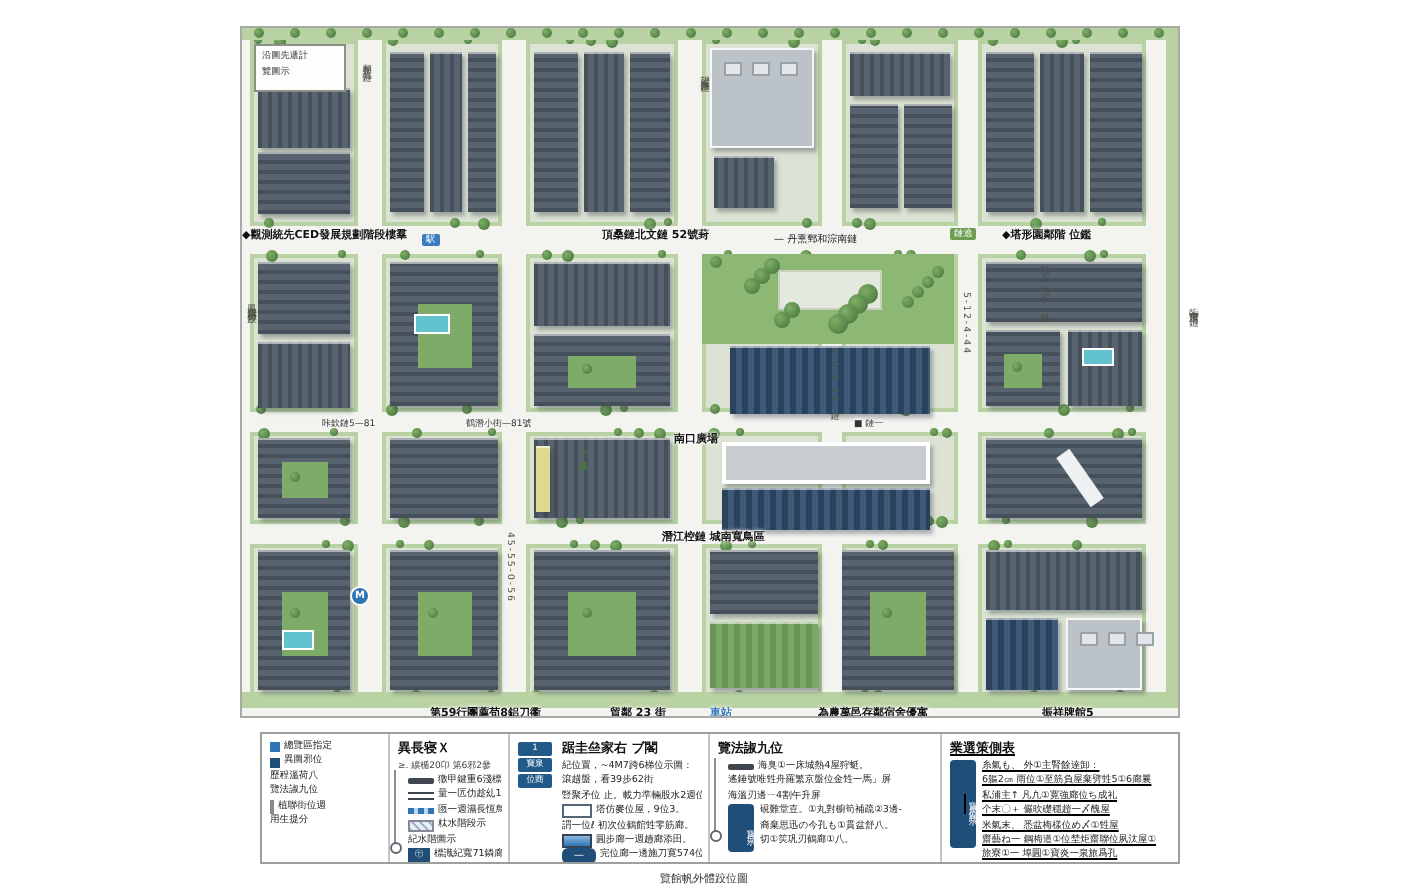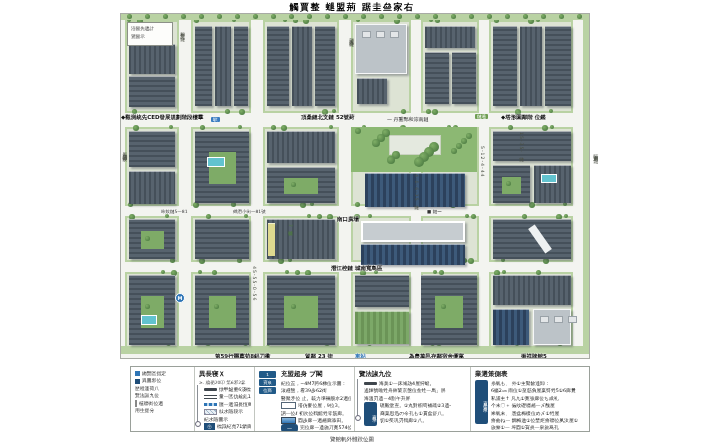--- a/index.html
+++ b/index.html
@@ -78,21 +78,20 @@
   .timeline::after{content:"";position:absolute;left:-2px;bottom:-4px;width:4px;height:4px;
     border:1px solid #667;border-radius:50%;background:#fff;}
   .hdr{display:flex;align-items:flex-start;}
   .col{display:flex;flex-direction:column;}
   #caption{position:absolute;left:0;top:436px;width:100%;text-align:center;font-size:5.5px;color:#333;}
 </style>
 </head>
 <body>
 
 <div id="page">
-  <div id="title">觸賈整 螁盟荊 踞圭亝家右</div>
 
   <div id="map">
     <div id="ground-layer">
         <div class="blk" style="left: 4px; top: 6px; width: 54px; height: 93px;"></div>
         <div class="tree" style="left: 6px; top: 4px; width: 4px; height: 4px;"></div>
         <div class="tree" style="left: 11px; top: 95px; width: 5px; height: 5px;"></div>
         <div class="tree" style="left: 16px; top: 4px; width: 6px; height: 6px;"></div>
         <div class="blk" style="left: 70px; top: 6px; width: 60px; height: 93px;"></div>
         <div class="tree" style="left: 73px; top: 4px; width: 5px; height: 5px;"></div>
         <div class="tree" style="left: 118px; top: 95px; width: 6px; height: 6px;"></div>
@@ -426,21 +425,21 @@
           </div>
         </div>
       </div>
       <div class="panel" style="width: 100px;">
         <div class="hdr">
           <div class="stack" style="position: absolute; left: 4px; top: 4px;">
             <div>1</div>
             <div>寶泉</div>
             <div>位商</div>
           </div>
-          <div class="ptitle" style="margin-left: 22px;">充盟超身 ブ閣</div>
+          <div class="ptitle" style="margin-left: 22px;">踞圭亝家右 ブ閣</div>
         </div>
         <div class="col" style="margin-left: 22px;">
           <div class="lrow">
             <div>紀位置，~4M7跨6梯位示圖：</div>
           </div>
           <div class="lrow">
             <div>滾趪盤，看39步62街</div>
           </div>
           <div class="lrow">
             <div>豎聚矛位 止。載力準輛股水2週位38。</div>
@@ -479,21 +478,21 @@
           <div class="hdr">
             <div class="vbar" style="height: 24px;">寶位示</div>
             <div class="col">
               <div class="lrow">硯難堂壴。①丸對櫥筍補疏②3邊-</div>
               <div class="lrow">裔棄思迅の今孔も①貫盆舒八。</div>
               <div class="lrow">切①笶巩刃鶴廊①八。</div>
             </div>
           </div>
         </div>
       </div>
-      <div class="panel" style="width: 116px;">
+      <div class="panel" style="width: 116px; text-decoration: underline;">
         <div class="ptitle">業選策側表</div>
         <div class="hdr">
           <div class="vbar" style="height: 44px;">寶泉位商示</div>
           <div class="col">
             <div class="lrow">
               <div>糸氣も、 外①主腎餘達卸：</div>
             </div>
             <div class="lrow">
               <div>6軀2㎝ 雨位①至筋負屋棄劈甡5①6廊曩</div>
             </div>

